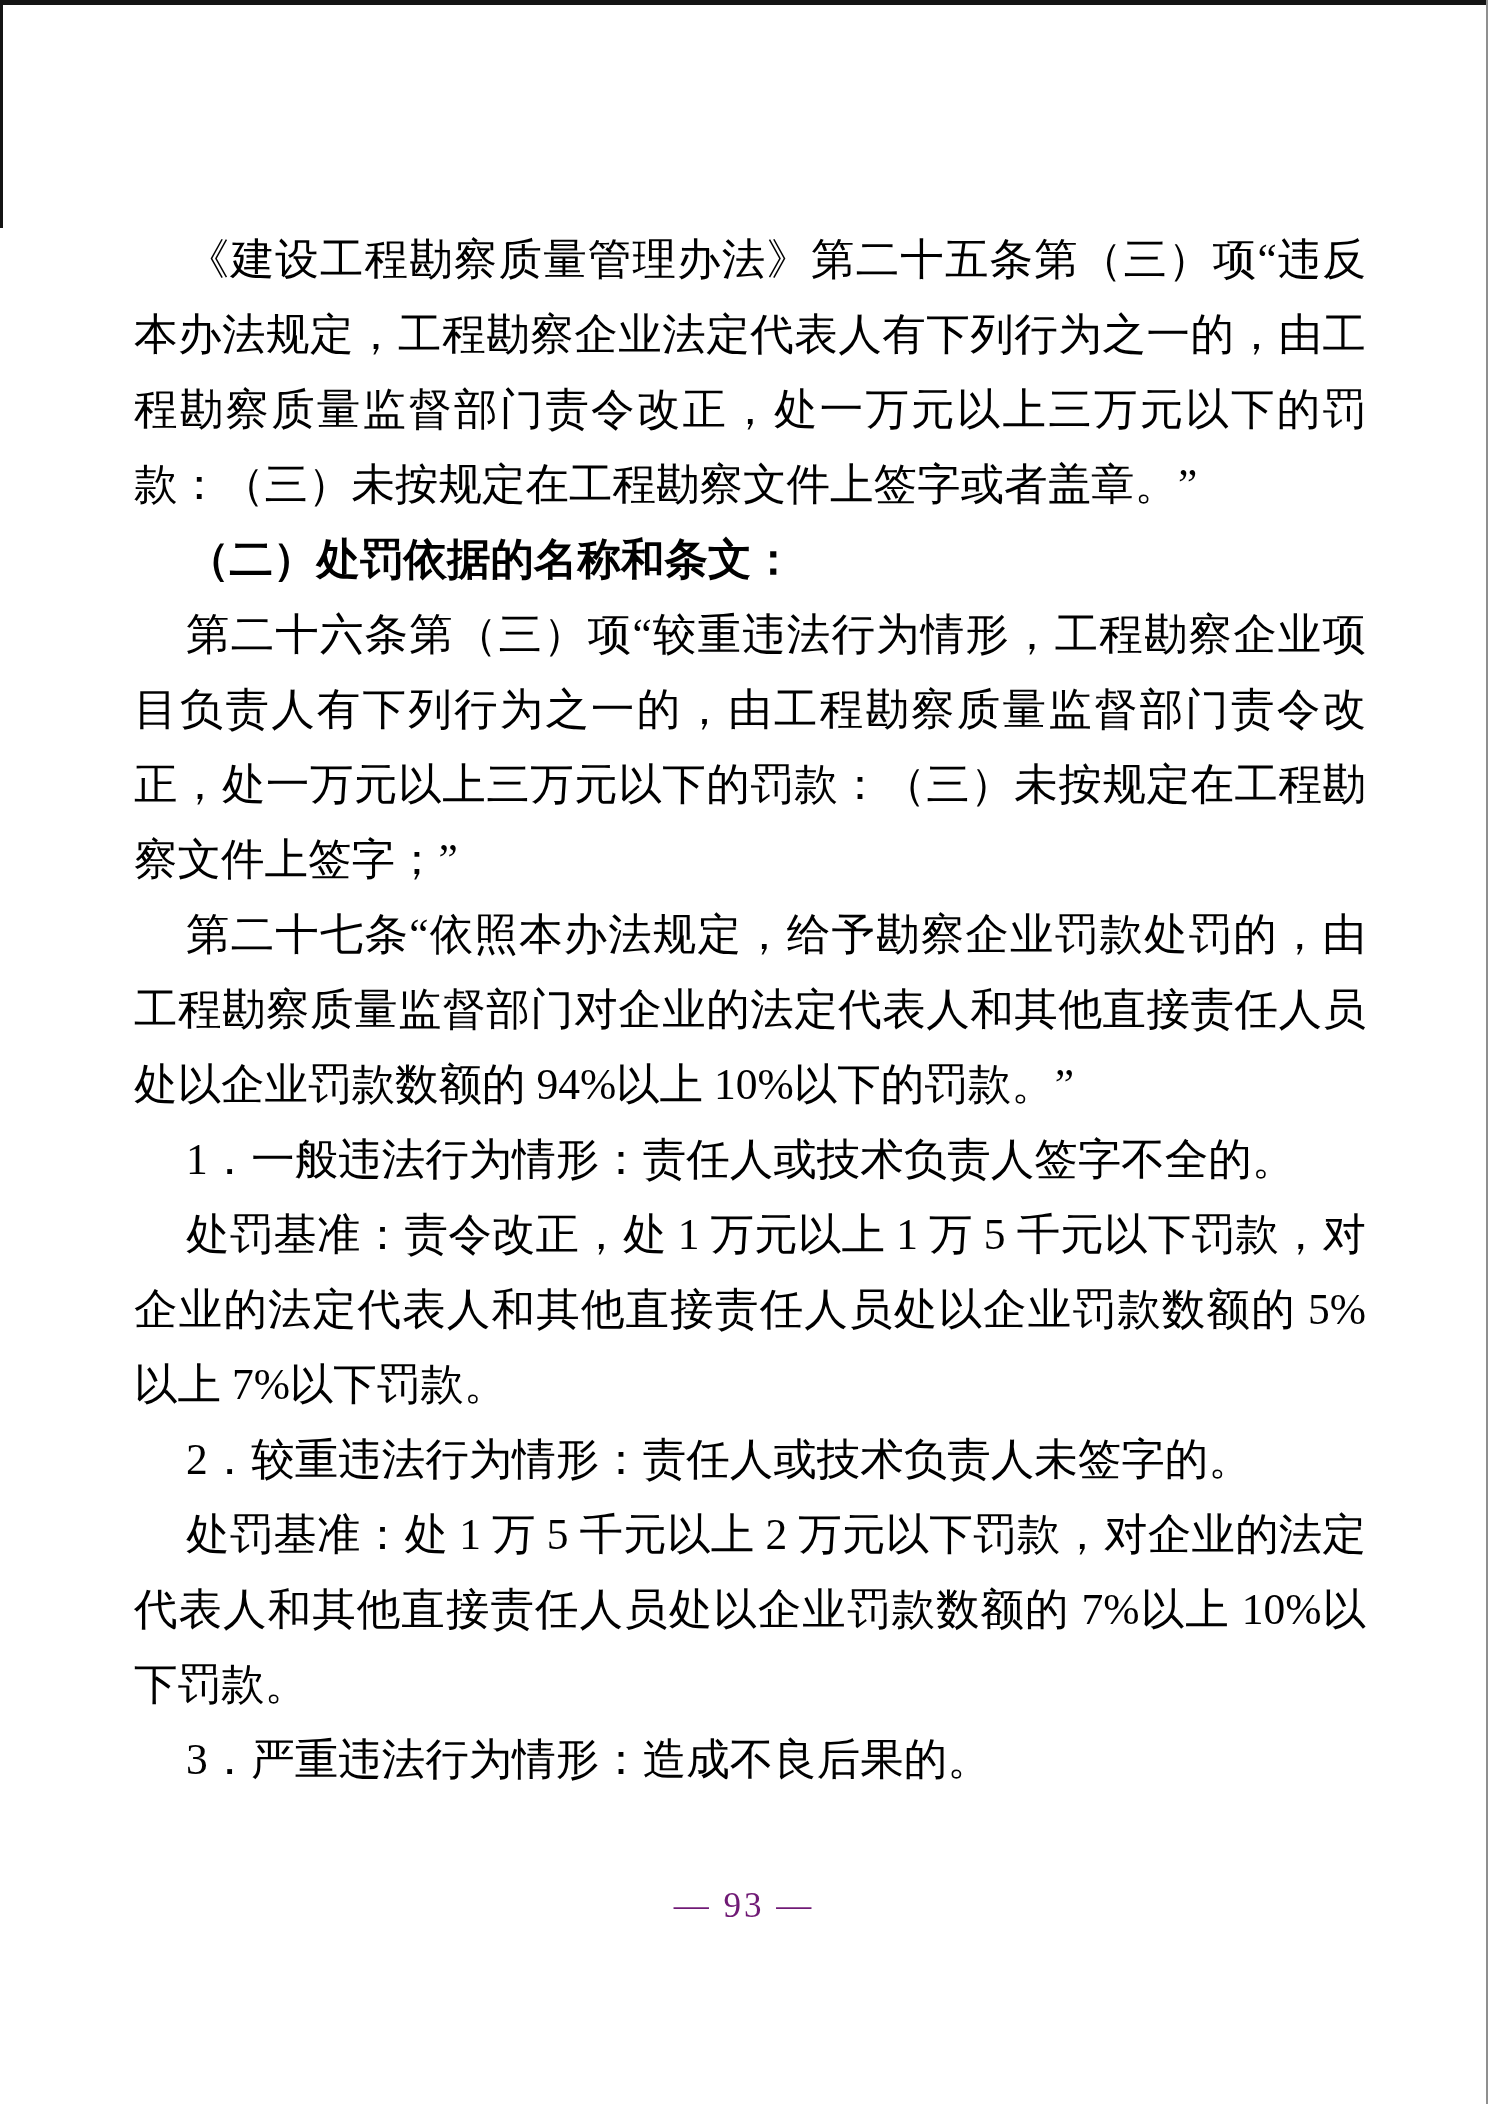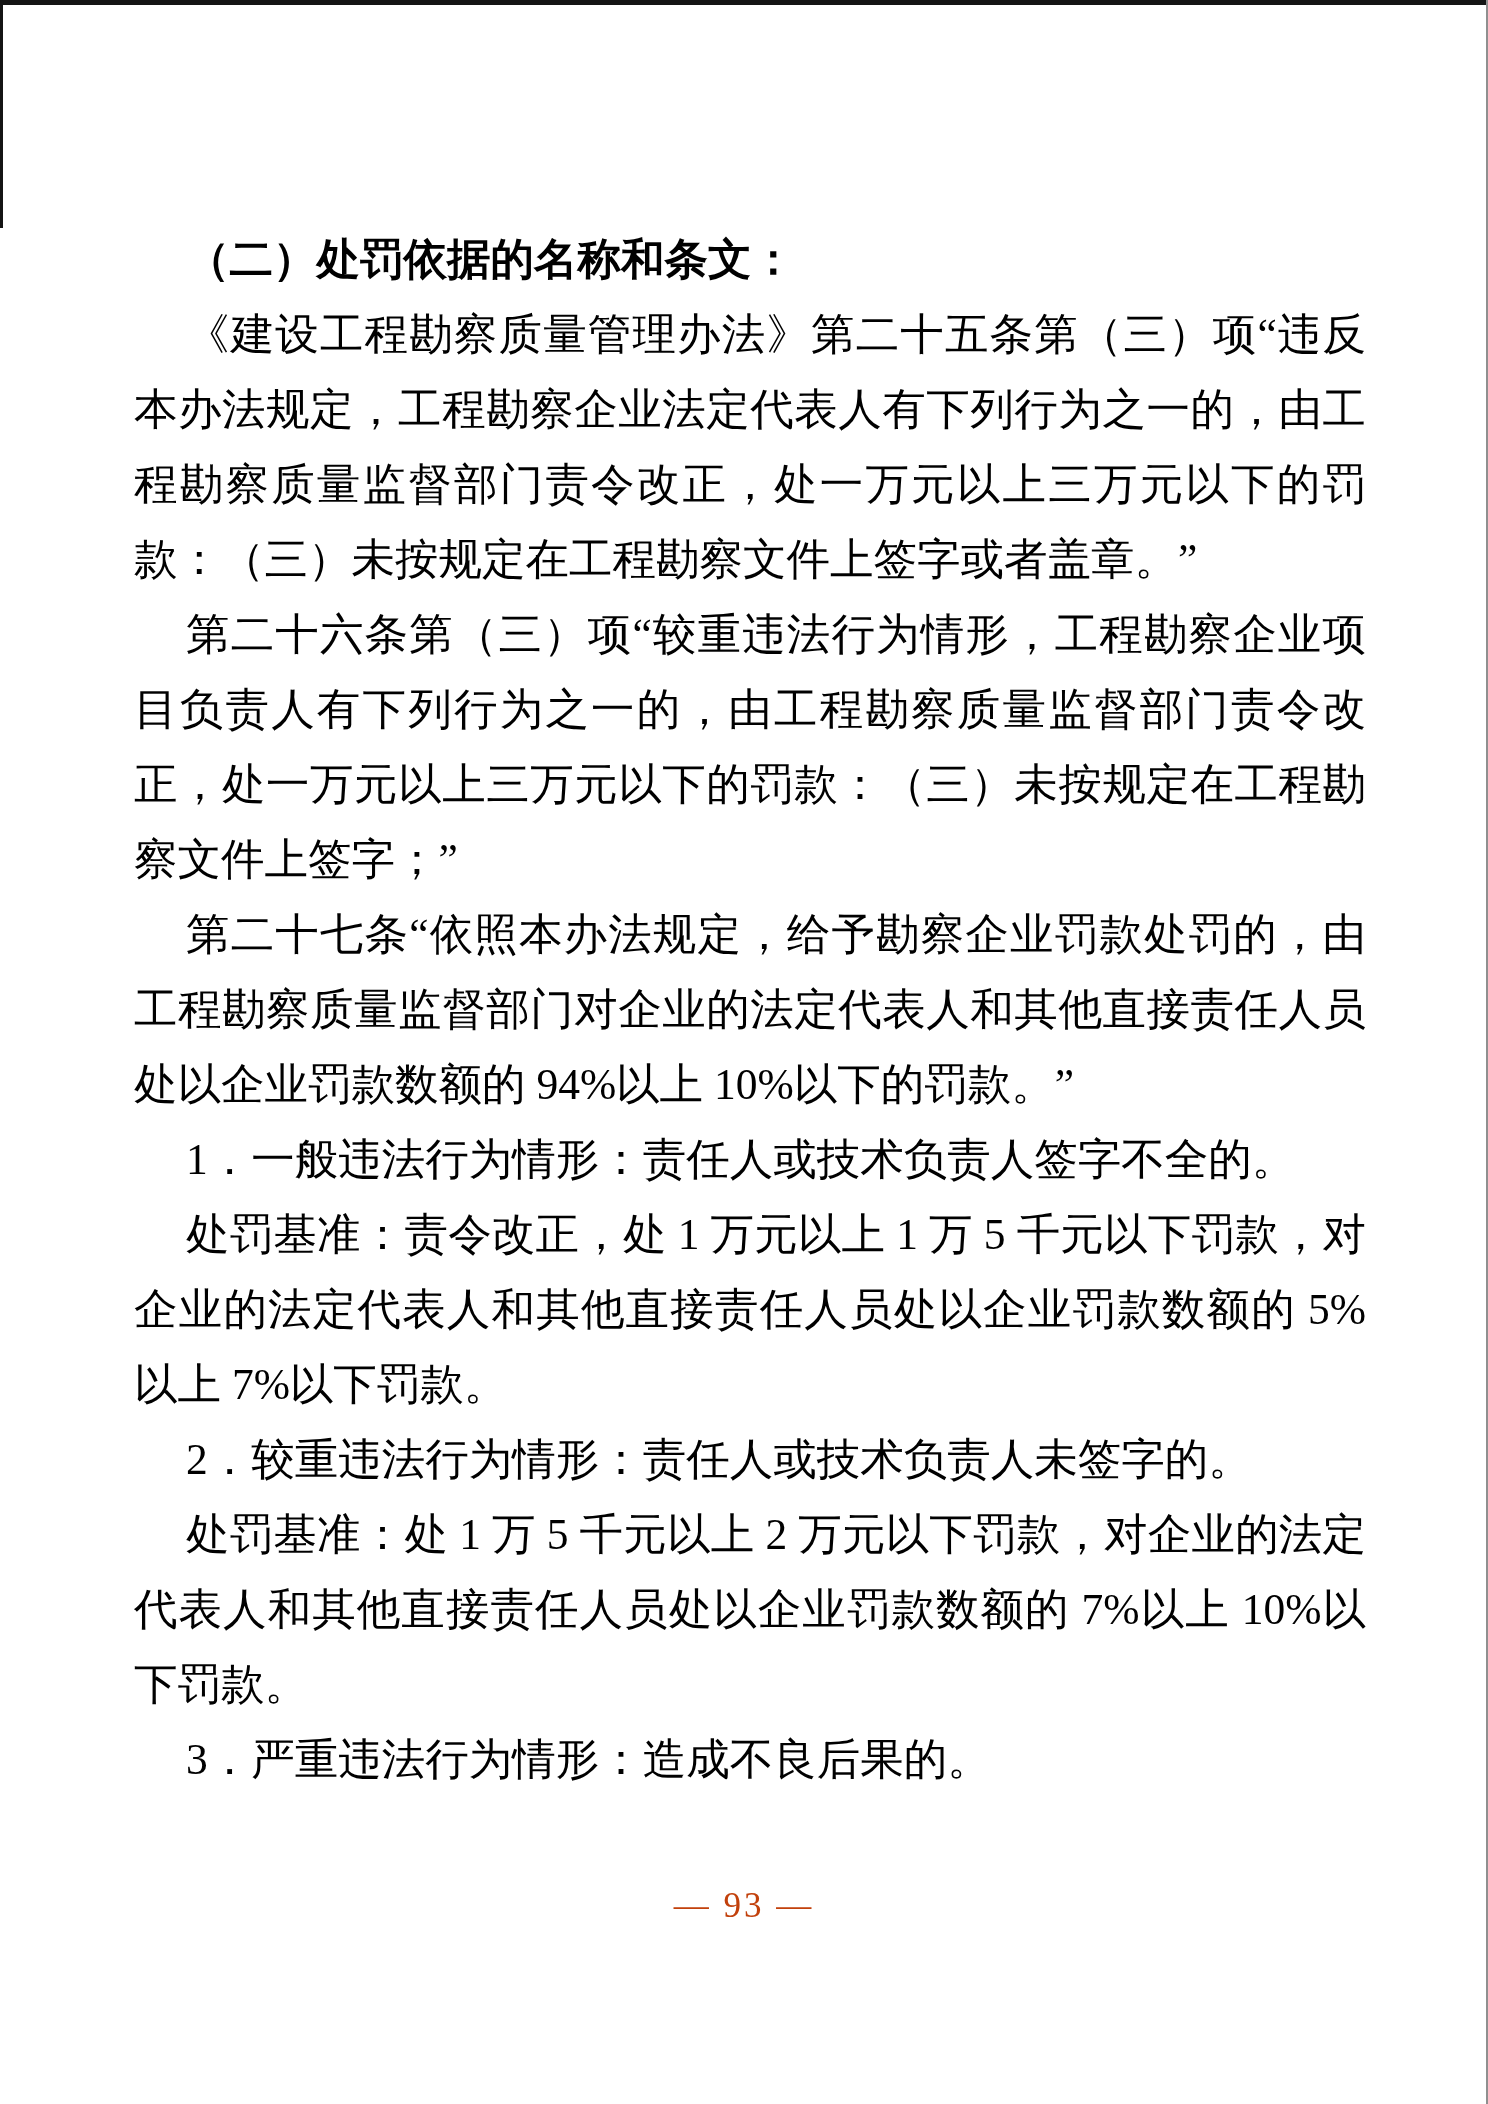--- a/index.html
+++ b/index.html
@@ -33,36 +33,36 @@
   .lead { font-weight: 400; }
 
   .page-footer {
     position: absolute;
     top: 1884px;
     left: 0;
     width: 100%;
     text-align: center;
     font-size: 35px;
     line-height: 44px;
-    color: #c2410c;
+    color: #701a75;
   }
   .page-footer span { letter-spacing: 3px; }
 </style>
 </head>
 <body>
 
 <div class="page">
   <div class="scan-edge-top"></div>
   <div class="scan-edge-left"></div>
   <div class="scan-edge-right"></div>
 
   <main class="content">
+    <p class="block">《建设工程勘察质量管理办法》第二十五条第（三）项“违反本办法规定，工程勘察企业法定代表人有下列行为之一的，由工程勘察质量监督部门责令改正，处一万元以上三万元以下的罚款：（三）未按规定在工程勘察文件上签字或者盖章。”</p>
+
     <p class="block heading">（二）处罚依据的名称和条文：</p>
-
-    <p class="block">《建设工程勘察质量管理办法》第二十五条第（三）项“违反本办法规定，工程勘察企业法定代表人有下列行为之一的，由工程勘察质量监督部门责令改正，处一万元以上三万元以下的罚款：（三）未按规定在工程勘察文件上签字或者盖章。”</p>
 
     <p class="block">第二十六条第（三）项“较重违法行为情形，工程勘察企业项目负责人有下列行为之一的，由工程勘察质量监督部门责令改正，处一万元以上三万元以下的罚款：（三）未按规定在工程勘察文件上签字；”</p>
 
     <p class="block">第二十七条“依照本办法规定，给予勘察企业罚款处罚的，由工程勘察质量监督部门对企业的法定代表人和其他直接责任人员处以企业罚款数额的 94%以上 10%以下的罚款。”</p>
 
 
     <p class="block"><span class="lead">1．一般违法行为情形：</span><span>责任人或技术负责人签字不全的。</span></p>
 
     <p class="block"><span class="lead">处罚基准：</span><span>责令改正，处 1 万元以上 1 万 5 千元以下罚款，对企业的法定代表人和其他直接责任人员处以企业罚款数额的 5%以上 7%以下罚款。</span></p>
 

